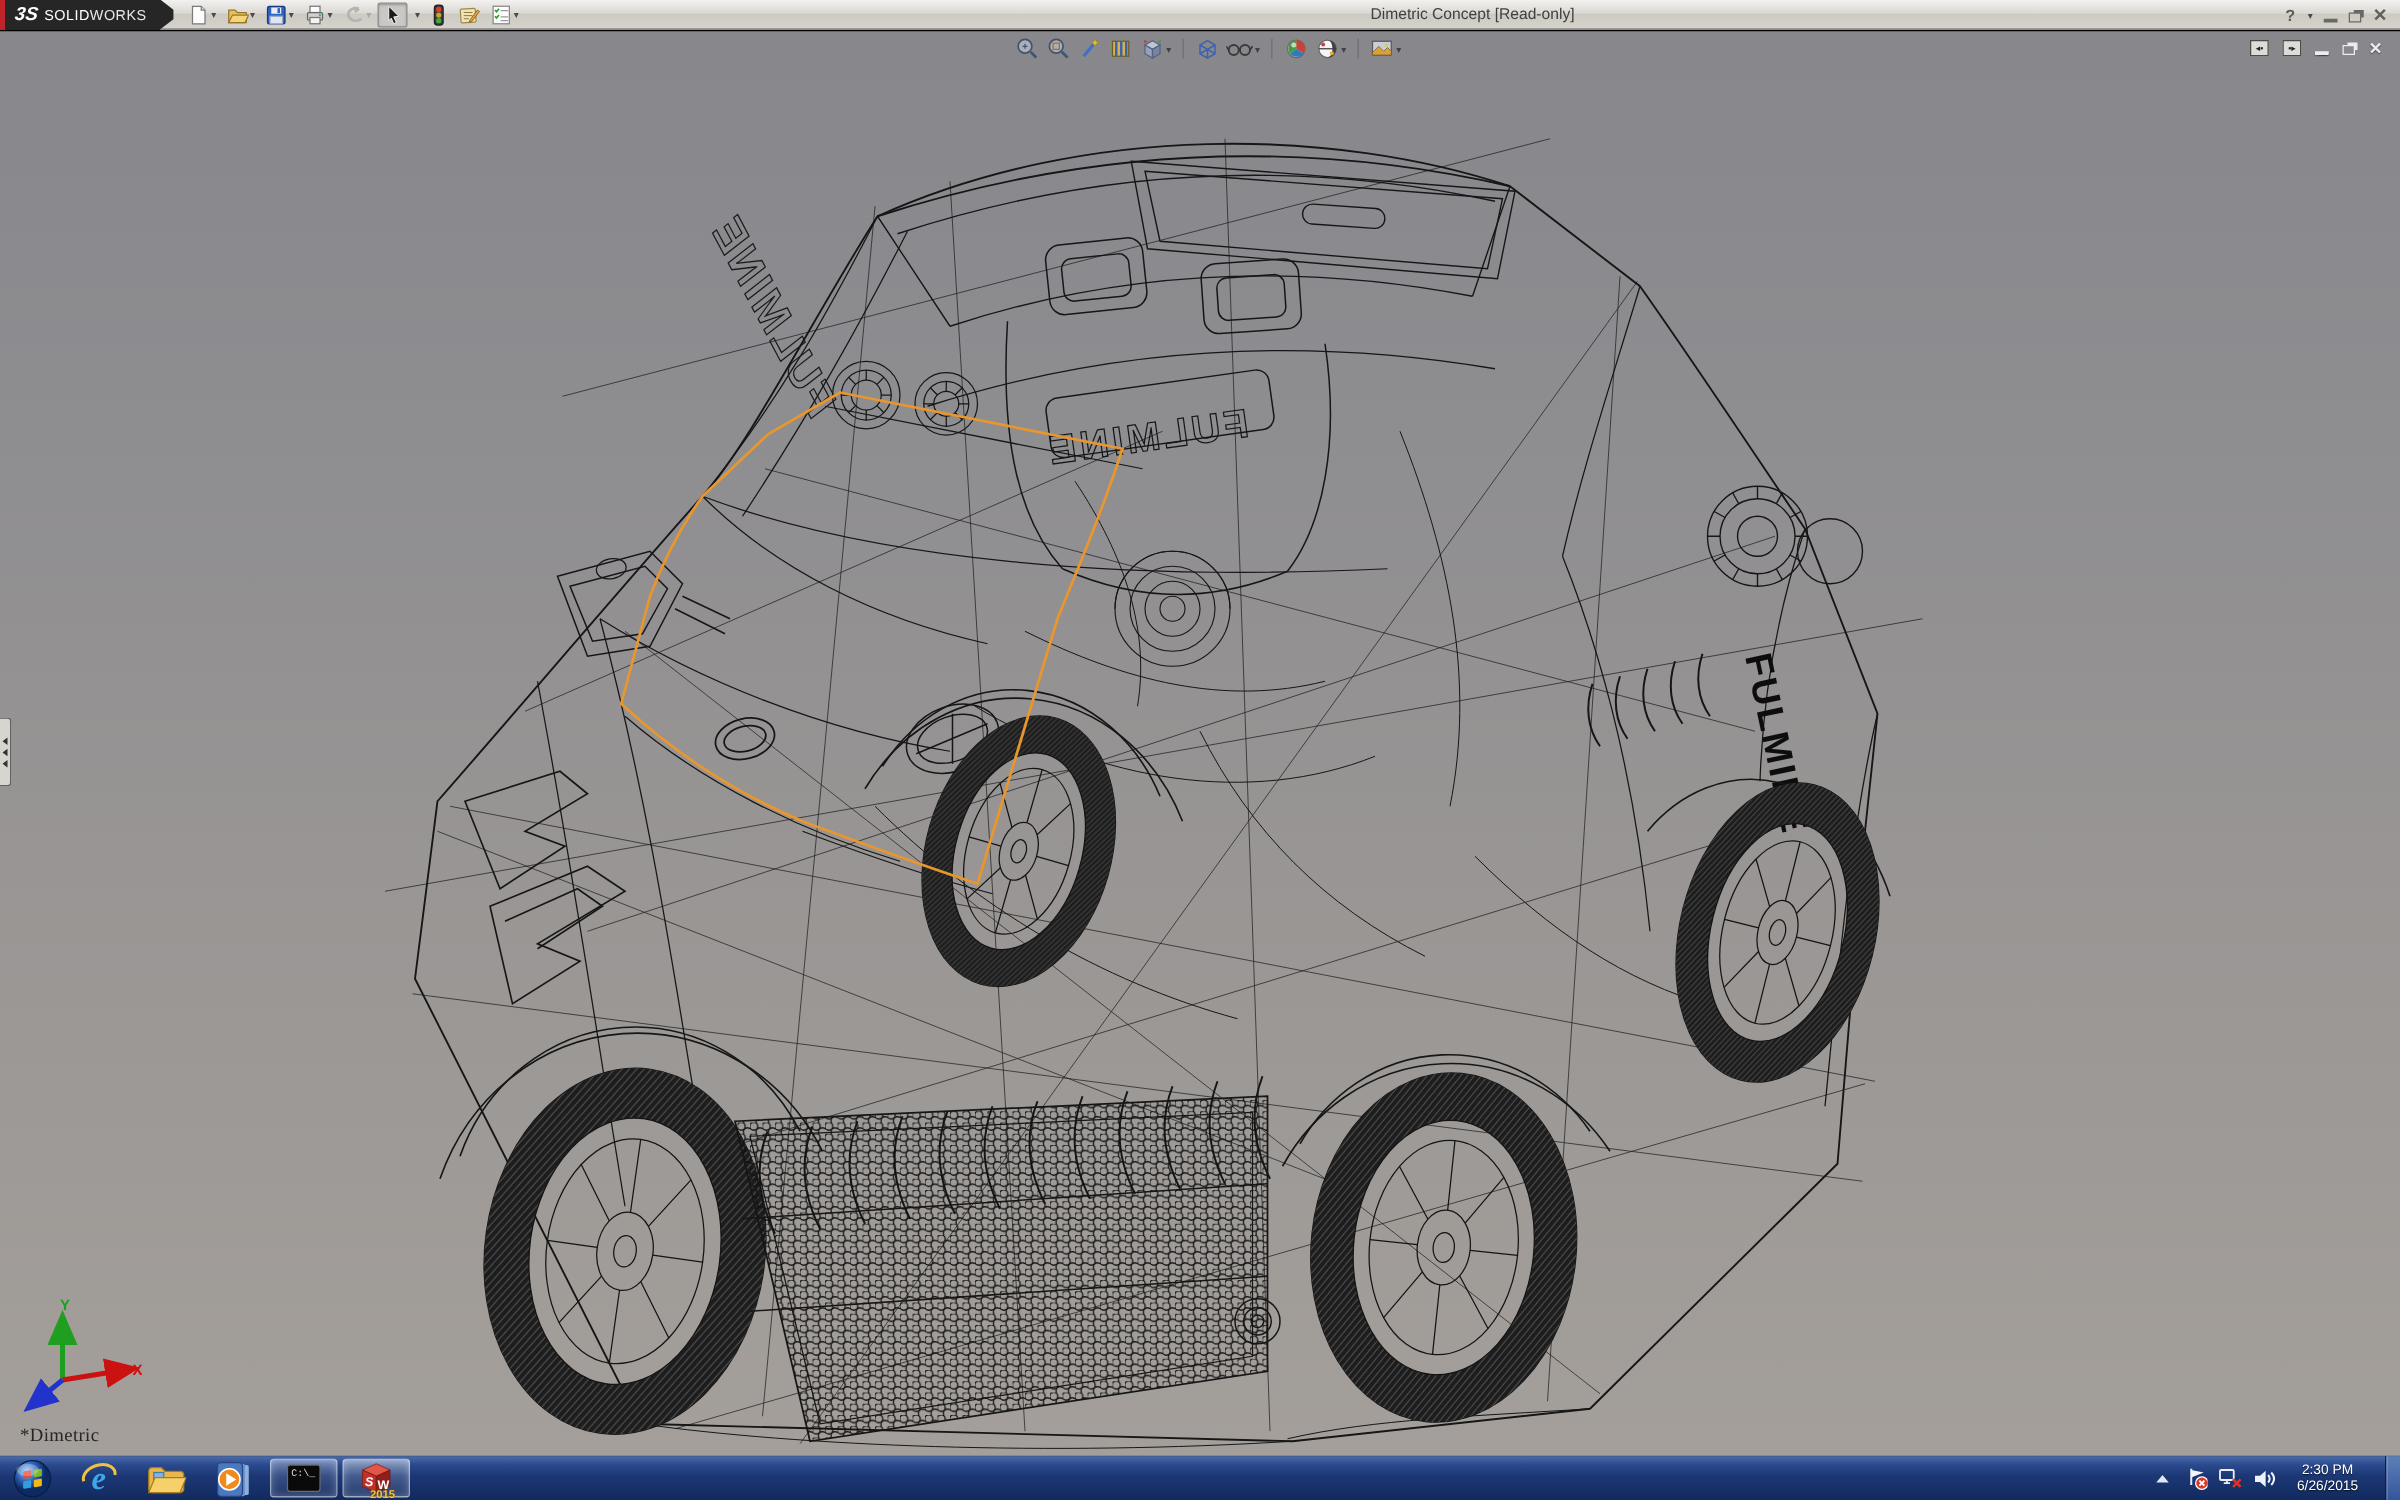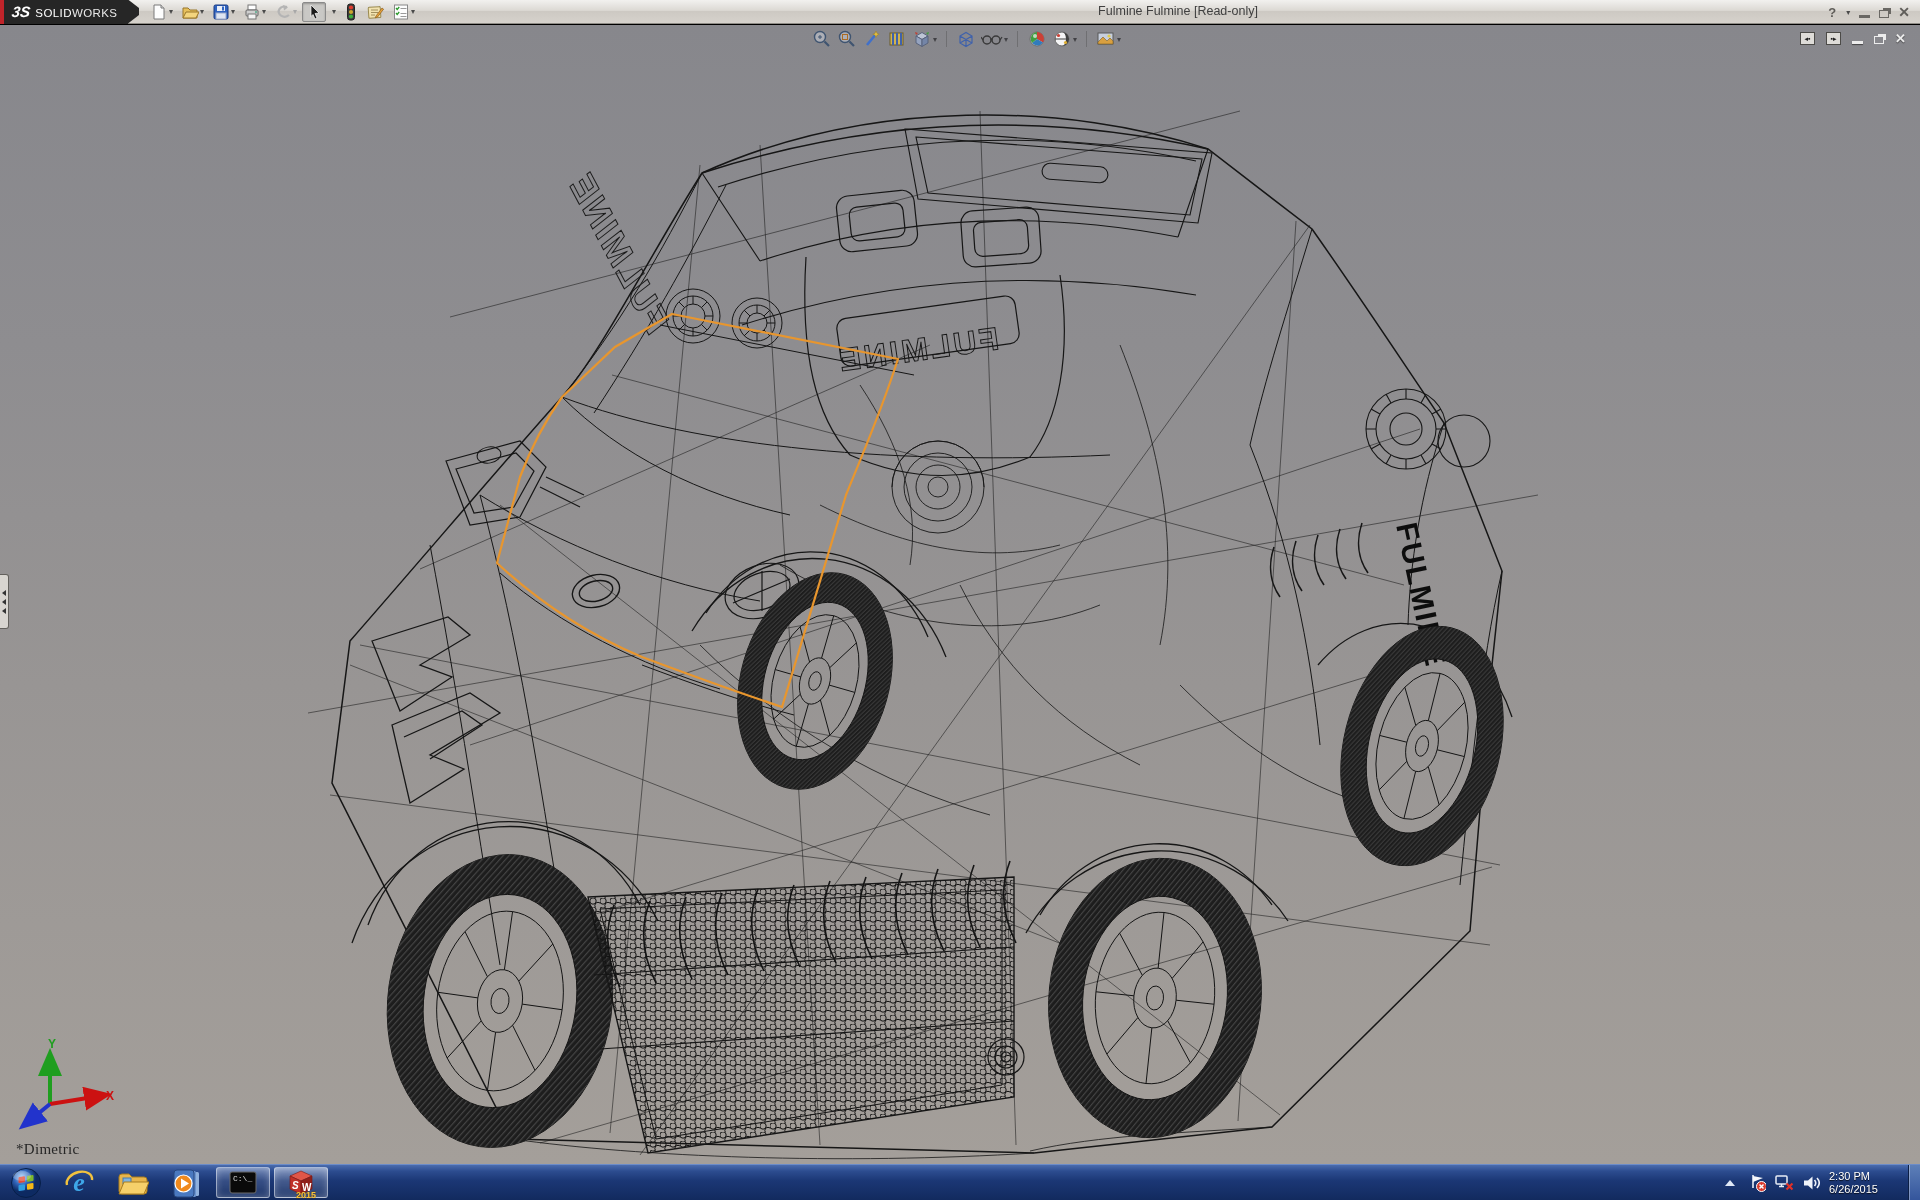--- a/index.html
+++ b/index.html
@@ -62,21 +62,21 @@
     background:linear-gradient(#4a6cae 0%,#2c4c8f 18%,#1b3775 45%,#122a5e 100%);
     border-top:1px solid #6c8cc8;display:flex;align-items:stretch;}
   .tb-left{display:flex;align-items:stretch;}
   .task{width:54px;display:flex;align-items:center;justify-content:center;position:relative;}
   .task.start{width:52px;}
   .task.active{background:linear-gradient(rgba(255,255,255,.30),rgba(255,255,255,.12) 45%,rgba(255,255,255,.05));
     border:1px solid rgba(245,250,255,.55);border-radius:3px;margin:2px 2px;box-shadow:inset 0 0 7px rgba(255,255,255,.3);}
   .task.focused{background:linear-gradient(rgba(255,255,255,.42),rgba(255,255,255,.18) 45%,rgba(255,255,255,.08));}
   .tb-right{margin-left:auto;display:flex;align-items:center;gap:9px;padding-right:0;}
   .tray-ic{display:flex;align-items:center;justify-content:center;width:18px;height:18px;}
-  .clock{width:66px;text-align:left;color:#fff;font-size:11px;line-height:13px;text-shadow:0 1px 1px rgba(0,0,0,.8);margin-right:4px;}
+  .clock{width:66px;text-align:center;color:#fff;font-size:11px;line-height:13px;text-shadow:0 1px 1px rgba(0,0,0,.8);margin-right:4px;}
   .showdesk{width:12px;height:36px;background:linear-gradient(#5d7fb8,#33549b);
     border-left:1px solid #0c1f45;box-shadow:inset 1px 0 0 rgba(255,255,255,.35);}
 </style>
 </head>
 <body>
 
 <div class="app">
 
   <div class="titlebar">
     <div class="logo">
@@ -152,21 +152,21 @@
         <svg width="18" height="18">
             <rect x="2.5" y="2" width="13" height="14" fill="#fdfdfd" stroke="#888"></rect>
             <path d="M4,5 l1.2,1.4 2,-2.4" stroke="#2a9a2a" stroke-width="1.3" fill="none"></path>
             <path d="M4,10 l1.2,1.4 2,-2.4" stroke="#2a9a2a" stroke-width="1.3" fill="none"></path>
             <path d="M8.5,5.5 h6 M8.5,10.5 h6 M8.5,13.5 h6" stroke="#9a9a9a" stroke-width="1"></path>
           </svg>
         <span class="dd">▾</span>
       </span>
     </div>
 
-    <div class="title-text">Fulmine Fulmine [Read-only]</div>
+    <div class="title-text">Dimetric Concept [Read-only]</div>
 
     <div class="win-ctrls">
       <span class="wc">?</span>
       <span class="dd">▾</span>
       <span class="wc-min"></span>
       <span class="wc-restore"></span>
       <span class="wc wc-close">✕</span>
     </div>
   </div>
 

